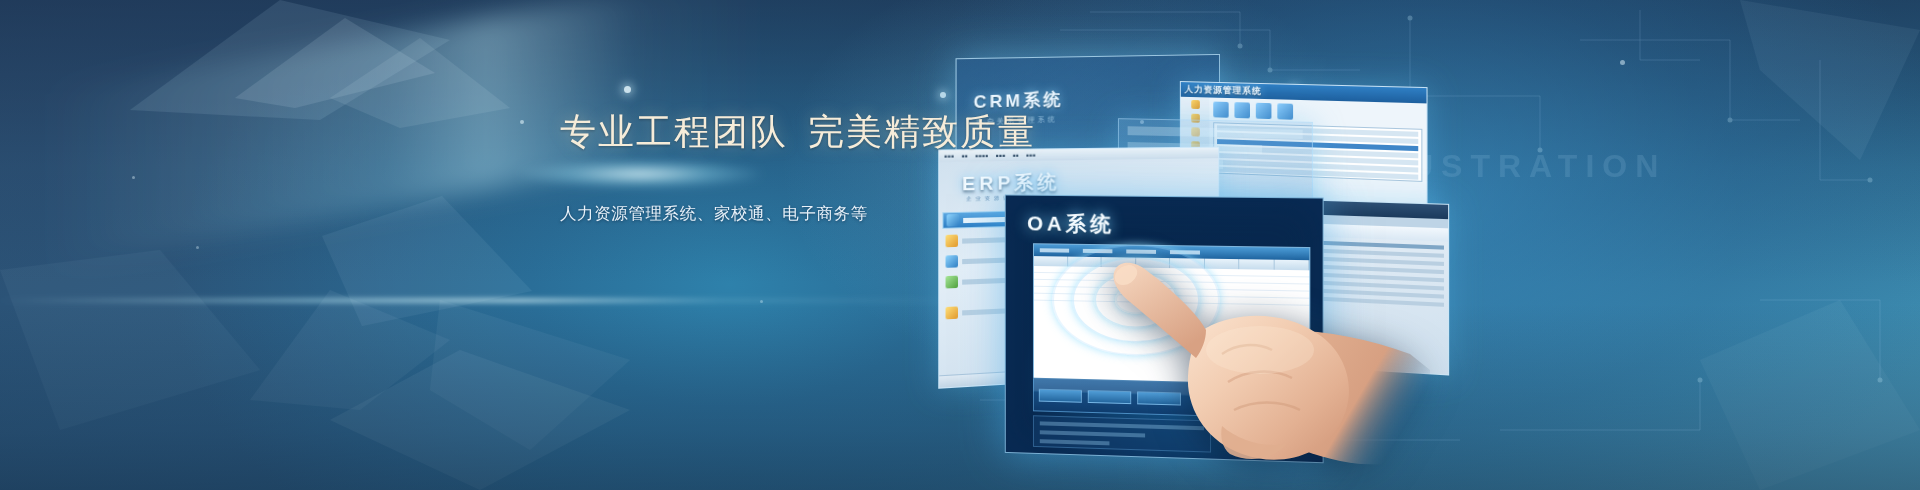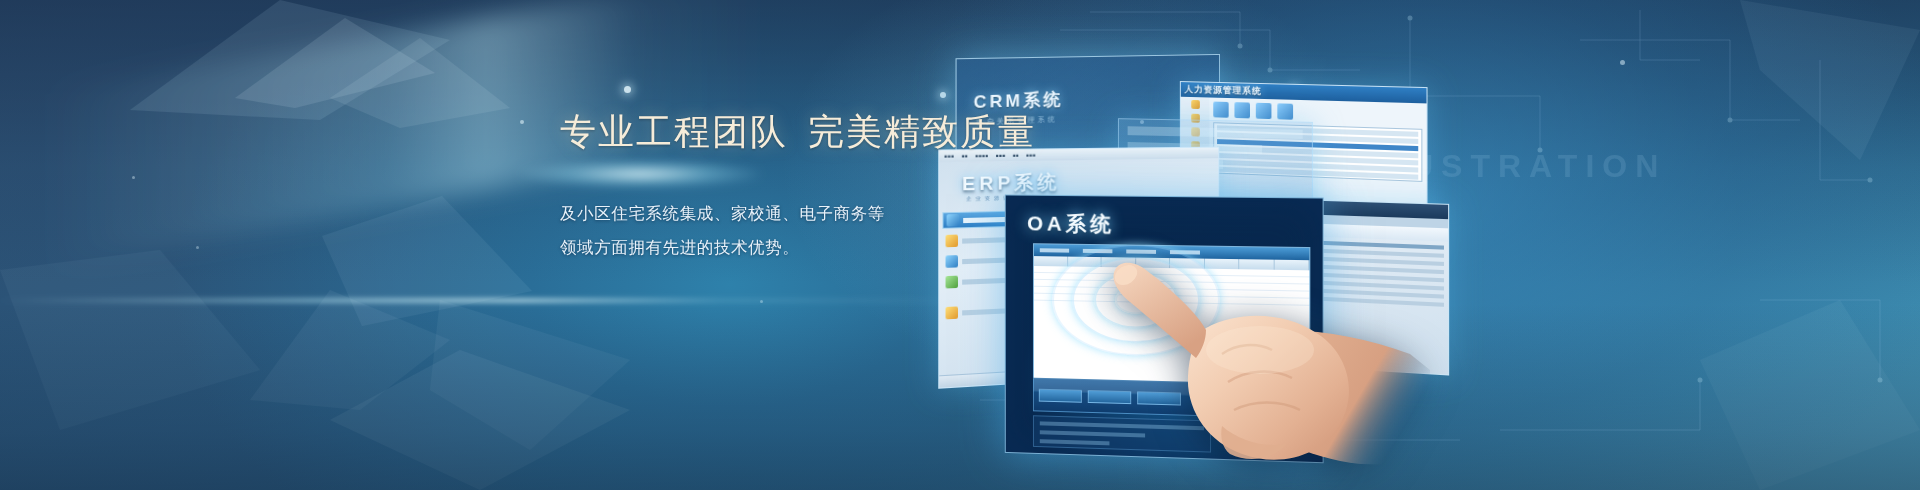--- a/index.html
+++ b/index.html
@@ -414,22 +414,21 @@
   <div class="dot" style="left:132px;top:176px;width:3px;height:3px;opacity:.4;"></div>
   <div class="dot" style="left:196px;top:246px;width:3px;height:3px;opacity:.35;"></div>
   <div class="dot" style="left:1140px;top:120px;width:4px;height:4px;opacity:.6;"></div>
   <div class="dot" style="left:1620px;top:60px;width:5px;height:5px;opacity:.5;"></div>
   <div class="dot" style="left:760px;top:300px;width:3px;height:3px;opacity:.35;"></div>
 
   <div class="copy">
     <h1 class="headline"><span>专业工程团队</span><span class="gap"></span><span>完美精致质量</span></h1>
 
     <p class="para">
-      <span class="para-line">及小区住宅系统集成、家校通、电子商务等</span>
-      <span class="para-line">领域方面拥有先进的技术优势。</span>
+      <span class="para-line">人力资源管理系统、家校通、电子商务等</span>
     </p>
   </div>
 
   <div class="screens">
 
     <svg class="circuit" viewBox="0 0 980 490" preserveAspectRatio="none">
       <g stroke="rgba(175,225,255,0.5)" stroke-width="1" fill="none">
         <path d="M120 30 H330 V70 H420"></path>
         <path d="M150 12 H300 V46"></path>
         <path d="M470 18 V96 H600 V150"></path>

